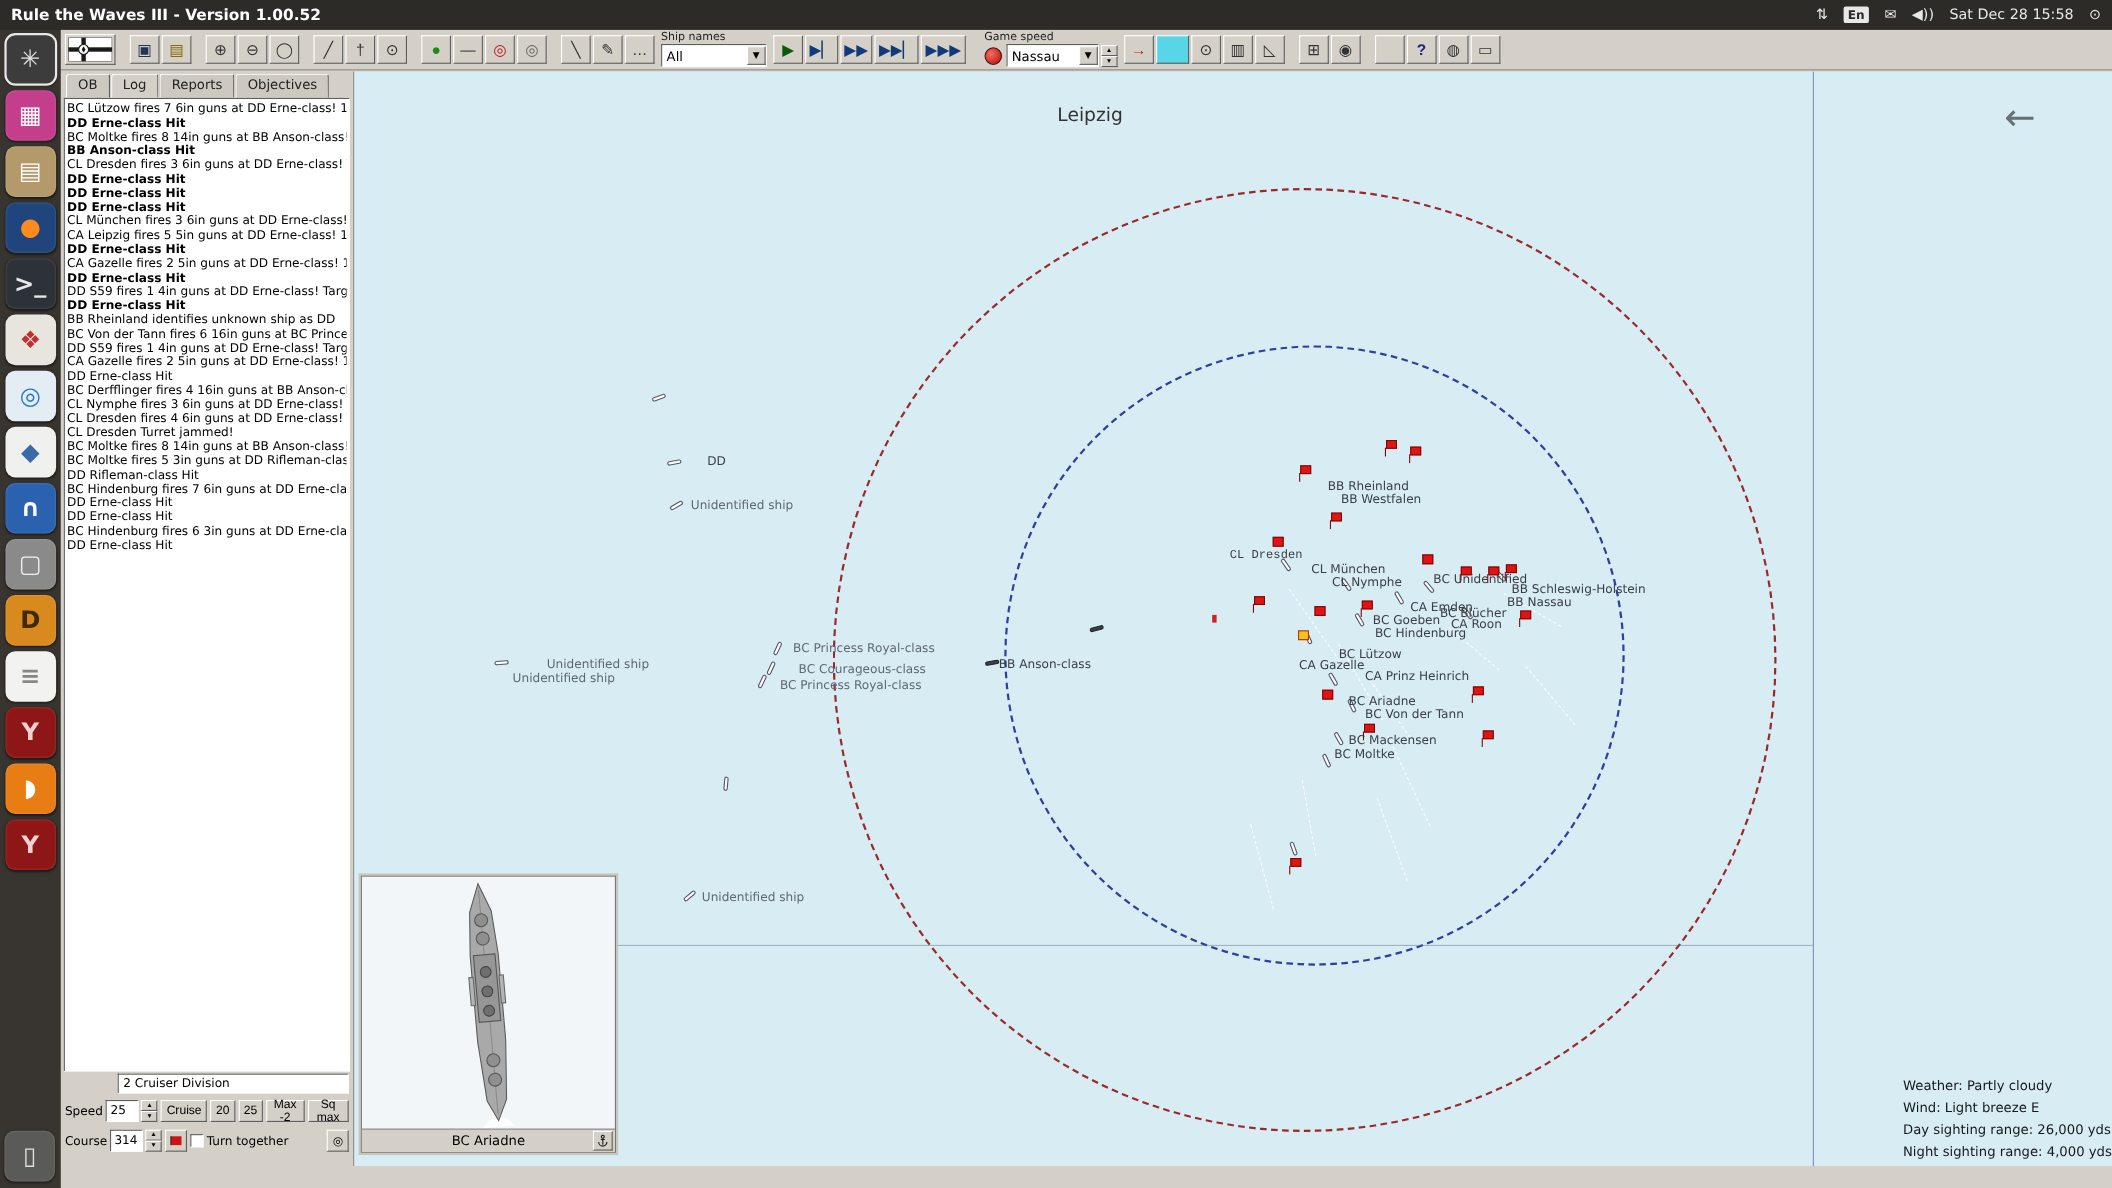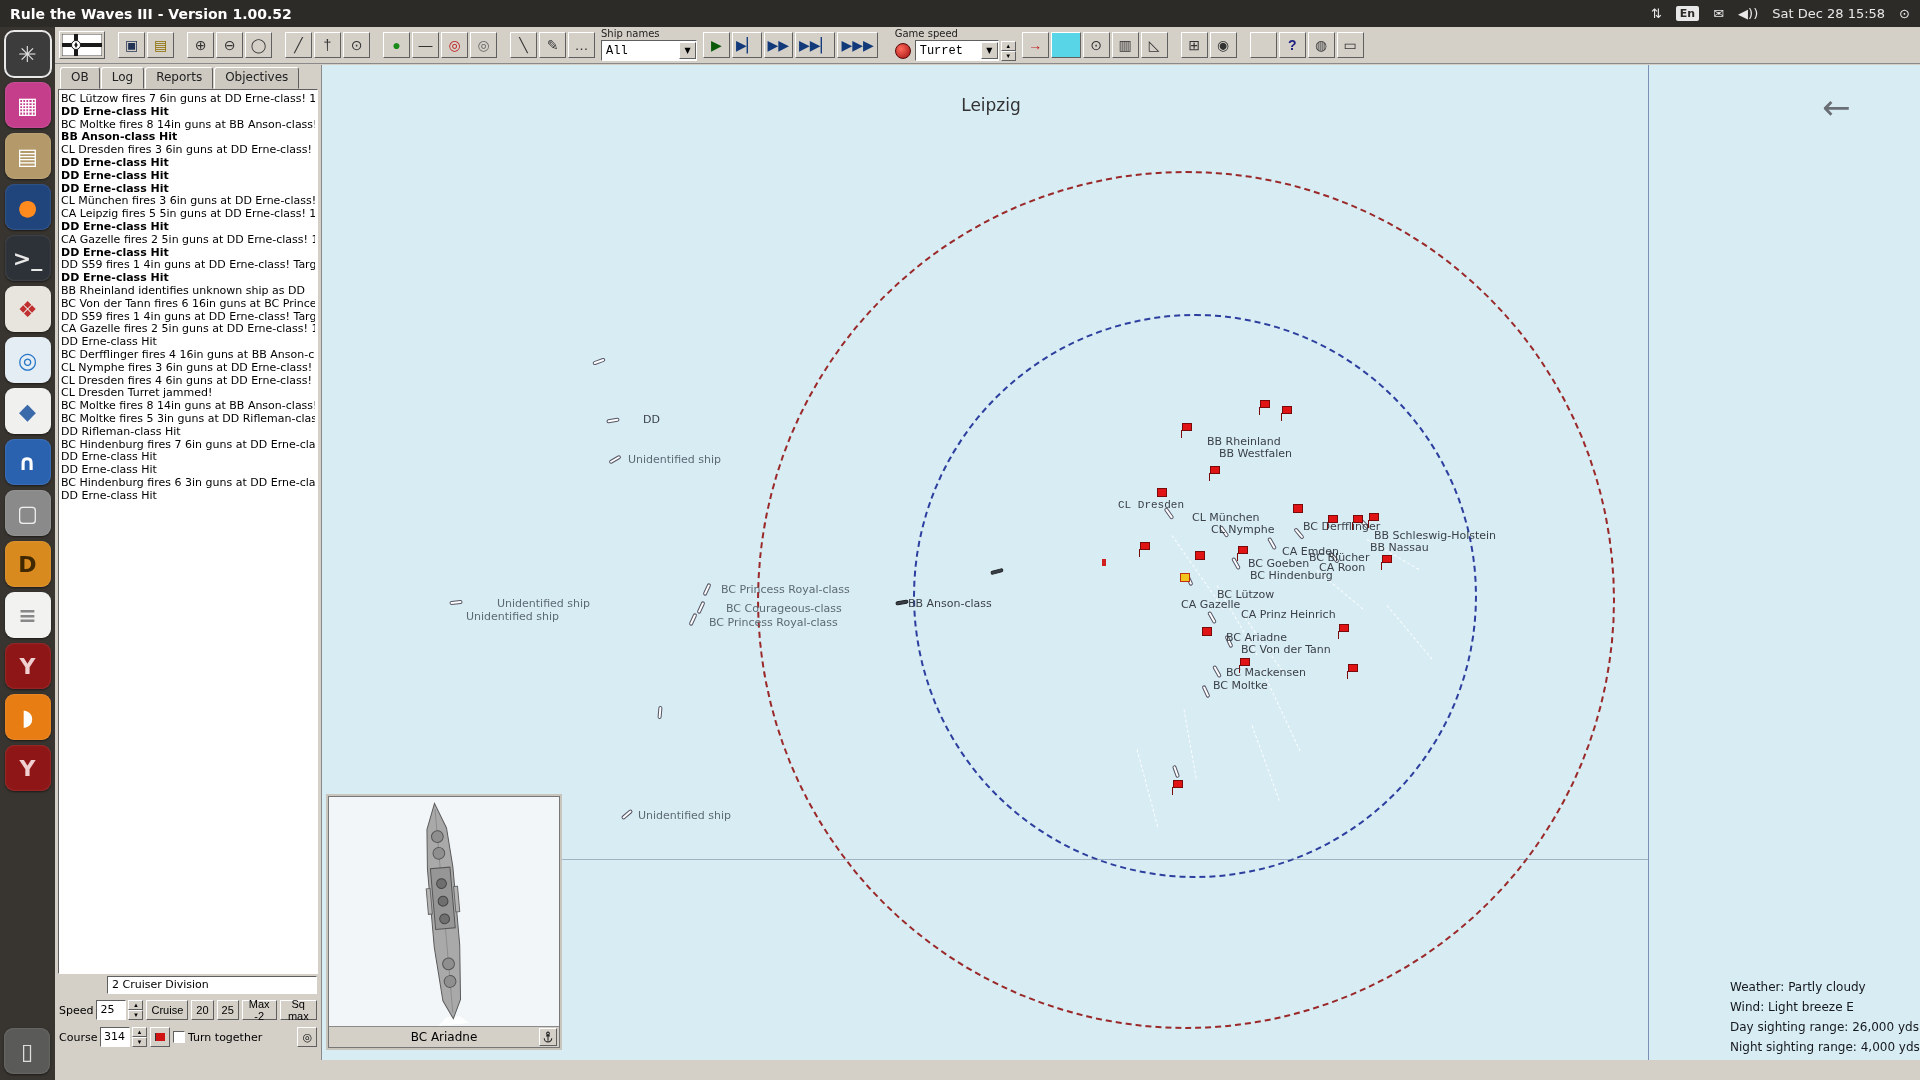--- a/index.html
+++ b/index.html
@@ -31,21 +31,21 @@
   #toolbar { position:absolute; left:0; top:0; width:100%; height:37px; border-bottom:1px solid #8a8a8a;
              display:flex; align-items:center; padding:2px 4px; gap:2px; }
   .tb-btn { height:26px; min-width:27px; font-size:14px; line-height:1; display:inline-flex; align-items:center;
             justify-content:center; border:1px solid; border-color:#fff #5f5f5f #5f5f5f #fff; background:#d4d0c8;
             color:#333; cursor:pointer; padding:0 3px; }
   .tb-gap { width:9px; display:inline-block; }
   #ensign-btn { width:46px; height:28px; padding:1px; }
   .tb-group { display:flex; flex-direction:column; align-items:flex-start; margin:0 4px; }
   .tb-grouplabel { font-size:10px; color:#222; line-height:10px; margin-bottom:1px; }
   .select { display:inline-flex; align-items:center; height:21px; font-size:12px; padding-left:4px; min-width:96px; cursor:pointer; }
-  .select .val { flex:1;font-family:Liberation Mono, monospace; }
+  .select .val { flex:1; }
   .dd-arrow { width:17px; height:17px; font-size:8px; display:flex; align-items:center; justify-content:center; margin-left:2px; }
   .knob { width:16px; height:16px; border-radius:50%; background:radial-gradient(circle at 35% 35%, #ff6a5a, #a01010);
           border:1px solid #5a0808; margin-right:4px; }
   .spincol { display:inline-flex; flex-direction:column; margin-left:2px; }
   .spincol .tb-mini { width:15px; height:10px; font-size:6px; display:flex; align-items:center; justify-content:center;
           border:1px solid; border-color:#fff #5f5f5f #5f5f5f #fff; background:#d4d0c8; cursor:pointer; }
 
   
   #content { position:absolute; left:0; top:38px; right:0; bottom:20px; display:flex; }
   #leftcol { width:266px; display:flex; flex-direction:column; padding:2px 3px 0 3px; }
@@ -221,21 +221,21 @@
         <button class="tb-btn" style="color: rgb(18, 58, 122);">▶▶▏</button>
         <button class="tb-btn" style="color: rgb(18, 58, 122);">▶▶▶</button>
       </span>
     <span class="tb-gap"></span>
 
     <div class="tb-group">
       <span class="tb-grouplabel">Game speed</span>
       <div style="display:flex;align-items:center;">
         <span class="knob"></span>
         <div class="select sunken" style="min-width:84px;">
-          <span class="val">Turret</span>
+          <span class="val">Nassau</span>
           <span class="dd-arrow raised">▼</span>
         </div>
         <span class="spincol">
           <button class="tb-mini">▲</button>
           <button class="tb-mini">▼</button>
         </span>
       </div>
     </div>
 
     <span id="tb-right" style="display:inline-flex;align-items:center;gap:2px;">
@@ -411,21 +411,21 @@
         <span class="map-label dim" style="left: 399px; top: 518px;">BC Princess Royal-class</span>
         <span class="map-label dim" style="left: 404px; top: 537px;">BC Courageous-class</span>
         <span class="map-label dim" style="left: 387px; top: 551px;">BC Princess Royal-class</span>
         <span class="map-label" style="left: 586px; top: 532px;">BB Anson-class</span>
         <span class="map-label dim" style="left: 316px; top: 744px;">Unidentified ship</span>
         <span class="map-label" style="left: 885px; top: 370px;">BB Rheinland</span>
         <span class="map-label" style="left: 897px; top: 382px;">BB Westfalen</span>
         <span class="map-label" style="left: 796px; top: 434px; font-family: Liberation Mono, monospace;">CL Dresden</span>
         <span class="map-label" style="left: 870px; top: 446px;">CL München</span>
         <span class="map-label" style="left: 889px; top: 458px;">CL Nymphe</span>
-        <span class="map-label" style="left: 981px; top: 455px;">BC Derfflinger</span>
+        <span class="map-label" style="left: 981px; top: 455px;">BC Unidentified</span>
         <span class="map-label" style="left: 1052px; top: 464px;">BB Schleswig-Holstein</span>
         <span class="map-label" style="left: 1048px; top: 476px;">BB Nassau</span>
         <span class="map-label" style="left: 960px; top: 480px;">CA Emden</span>
         <span class="map-label" style="left: 987px; top: 486px;">BC Blücher</span>
         <span class="map-label" style="left: 997px; top: 496px;">CA Roon</span>
         <span class="map-label" style="left: 926px; top: 492px;">BC Goeben</span>
         <span class="map-label" style="left: 928px; top: 504px;">BC Hindenburg</span>
         <span class="map-label" style="left: 895px; top: 523px;">BC Lützow</span>
         <span class="map-label" style="left: 859px; top: 533px;">CA Gazelle</span>
         <span class="map-label" style="left: 919px; top: 543px;">CA Prinz Heinrich</span>

